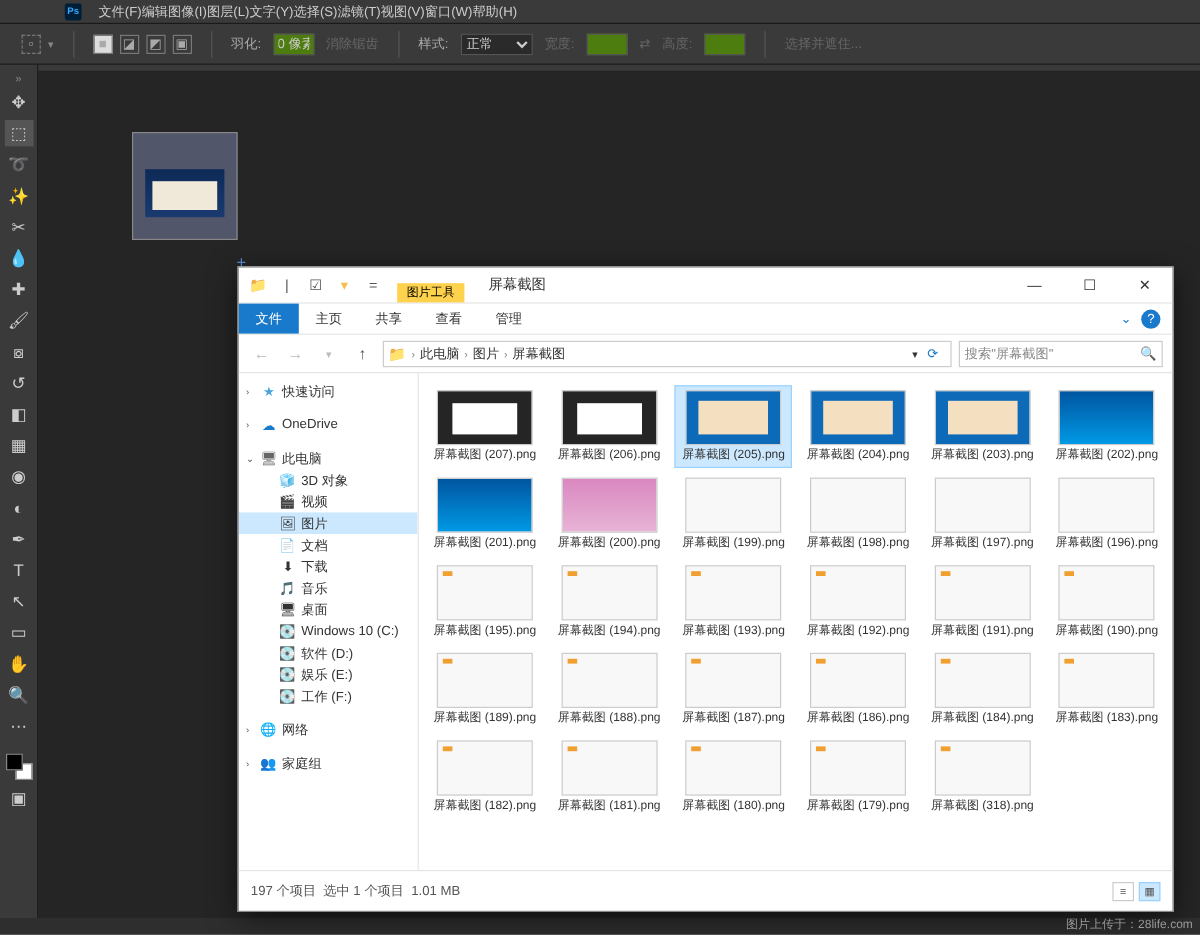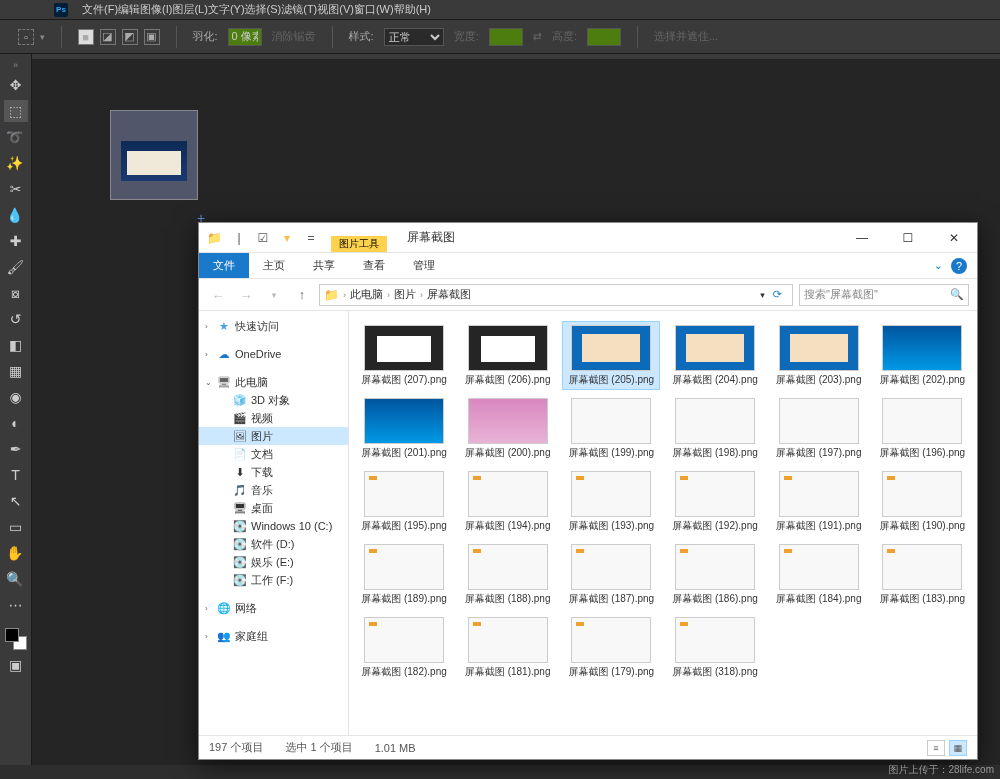--- a/index.html
+++ b/index.html
@@ -87,21 +87,21 @@
     
     .thumb-dark { background: linear-gradient(#252525,#252525); }
     .thumb-dark::after { content:''; position:absolute; left:12px; top:10px; right:12px; bottom:8px; background:#fff; }
     .thumb-desktop { background: linear-gradient(#0d6ab8,#0d6ab8); }
     .thumb-desktop::after { content:''; position:absolute; left:10px; top:8px; right:10px; bottom:8px; background:#f4e0c0; }
     .thumb-desktop2 { background: linear-gradient(#0055a0,#0099e5); }
     .thumb-light { background: #f8f8f8; }
     .thumb-pink { background: linear-gradient(#d988c0, #e8b3d6); }
     .thumb-accent::before { content:''; position:absolute; left:4px; top:4px; width:8px; height:4px; background:#f0a030; }
     
-    .ex-status { height: 24px; border-top: 1px solid #e5e5e5; display: flex; align-items: center; padding: 0 10px; font-size: 11px; color: #555; gap: 22px; }
+    .ex-status { height: 34px; border-top: 1px solid #e5e5e5; display: flex; align-items: center; padding: 0 10px; font-size: 11px; color: #555; gap: 6px; }
     .ex-status .view-icons { margin-left: auto; display:flex; gap:4px; }
     .view-ico { width:18px; height:16px; border:1px solid #ccc; display:flex; align-items:center; justify-content:center; font-size:9px; }
     .view-ico.active { background: #cce8ff; border-color:#99d1ff; }
     
     .watermark { position: absolute; right: 6px; bottom: 2px; font-size: 10px; color: #999; }
   </style>
 </head>
 <body>
 
 <div class="ps-menubar">
@@ -434,20 +434,24 @@
           <div class="file-item">
             <div class="file-thumb thumb-light thumb-accent"></div>
             <div class="file-label">屏幕截图 (182).png</div>
           </div>
           <div class="file-item">
             <div class="file-thumb thumb-light thumb-accent"></div>
             <div class="file-label">屏幕截图 (181).png</div>
           </div>
           <div class="file-item">
             <div class="file-thumb thumb-light thumb-accent"></div>
+            <div class="file-label">屏幕截图 (180).png</div>
+          </div>
+          <div class="file-item">
+            <div class="file-thumb thumb-light thumb-accent"></div>
             <div class="file-label">屏幕截图 (179).png</div>
           </div>
           <div class="file-item">
             <div class="file-thumb thumb-light thumb-accent"></div>
             <div class="file-label">屏幕截图 (318).png</div>
           </div>
         </div>
     </div>
   </div>
 

